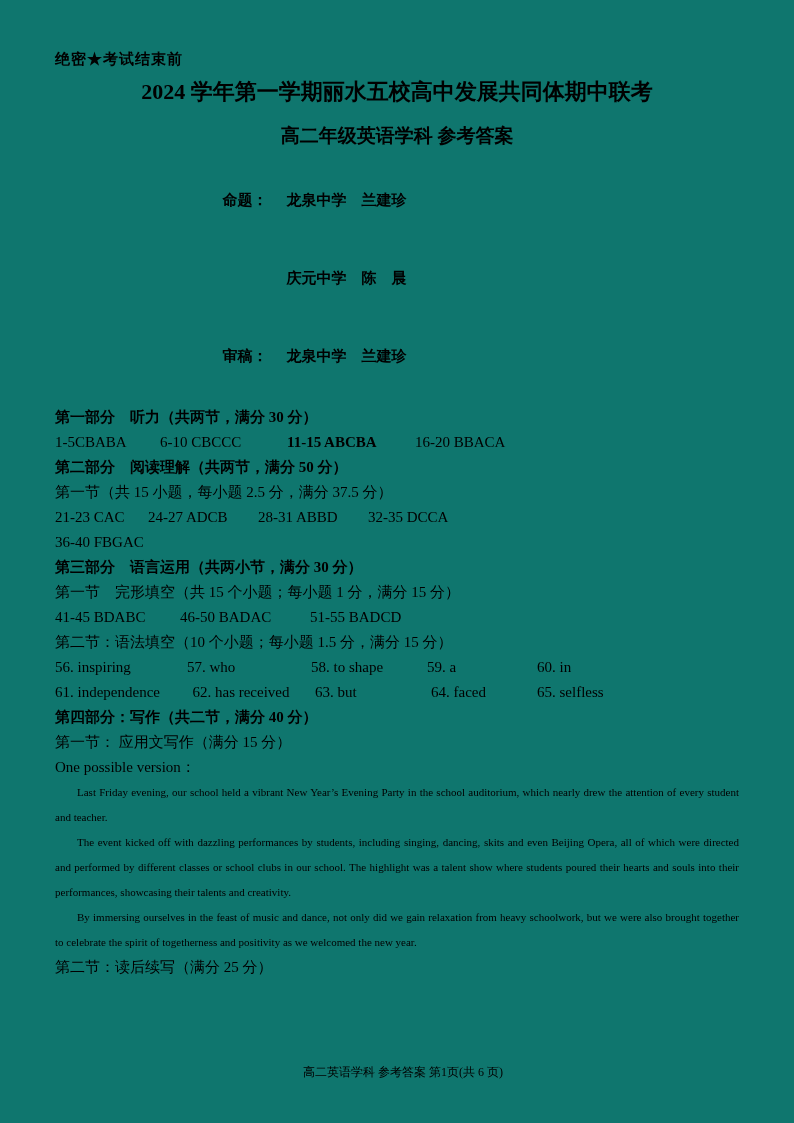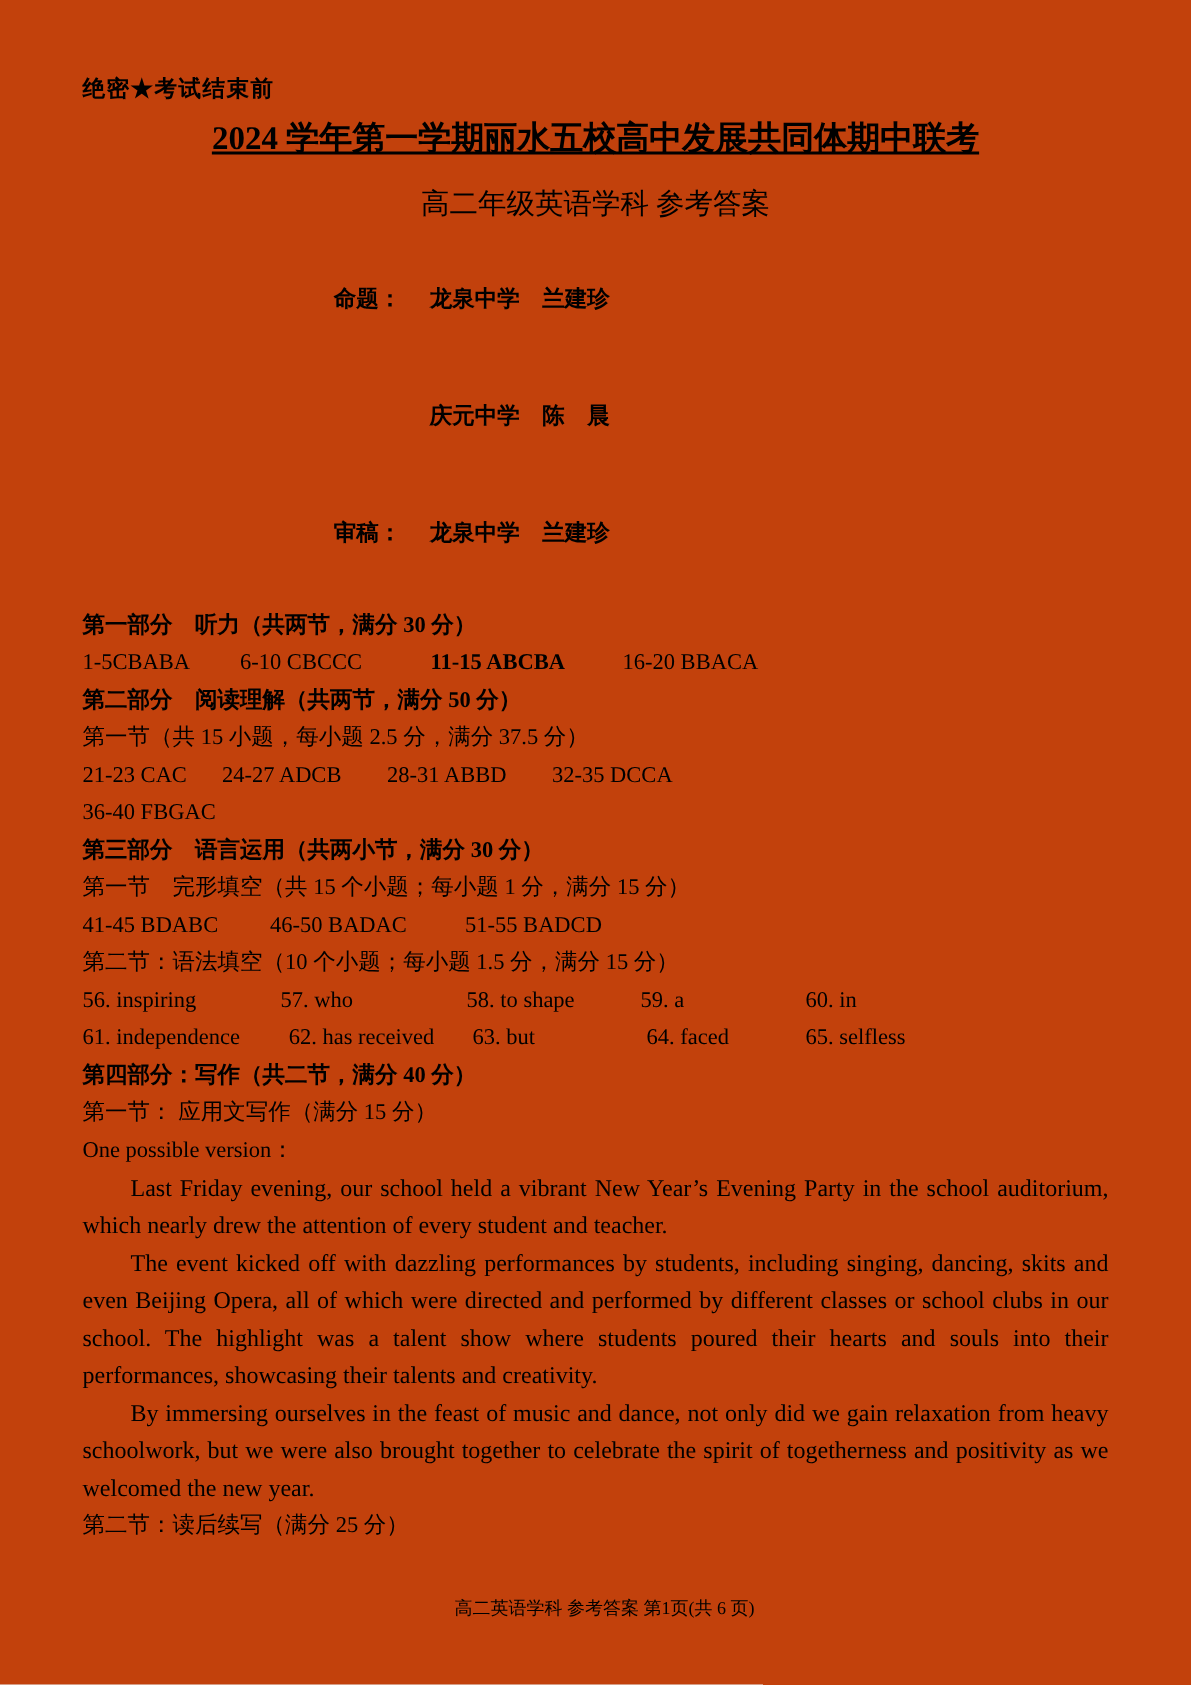--- a/index.html
+++ b/index.html
@@ -1,29 +1,29 @@
 <!DOCTYPE html>
 <html><head>
 <meta charset="utf-8">
 <style>
   * { margin:0; padding:0; box-sizing:border-box; }
   html,body { background:#e8e8e8; }
   .page {
     position:relative;
     width:794px; height:1123px;
     margin:0 auto;
-    background:#c2410c;
+    background:#0f766e;
     color:#000000;
     font-family:"Liberation Serif","DejaVu Serif",serif;
     padding:50px 55px 0 55px;
     overflow:hidden;
   }
   .secret { font-size:15px; font-weight:bold; letter-spacing:1px; margin-bottom:8px; }
-  .title { font-size:22px; font-weight:bold; text-align:center; margin-top:8px;text-decoration:underline; }
-  .subtitle { font-size:19px; font-weight:normal; text-align:center; margin-top:16px; margin-bottom:12px; }
+  .title { font-size:22px; font-weight:bold; text-align:center; margin-top:8px; }
+  .subtitle { font-size:19px; font-weight:bold; text-align:center; margin-top:16px; margin-bottom:12px; }
   .credits { margin-left:145px; font-size:15px; font-weight:bold; line-height:26px; margin-bottom:10px; }
   .credit-row { white-space:pre; }
   .credit-label { display:inline-block; width:64px; }
   .line { font-size:15px; line-height:25px; }
   .bold { font-weight:bold; }
   .ans-row { display:flex; font-size:15px; line-height:25px; }
   .ans-row span { display:inline-block; margin-right:36px; }
   .row-listening span:nth-child(1){min-width:105px; margin-right:0;}
   .row-listening span:nth-child(2){min-width:127px; margin-right:0;}
   .row-listening span:nth-child(3){min-width:128px; margin-right:0;font-weight:bold;}
@@ -35,21 +35,21 @@
   .gf-row { display:flex; font-size:15px; line-height:25px; }
   .gf-row span { display:inline-block; }
   .gf-row1 span:nth-child(1){width:132px;}
   .gf-row1 span:nth-child(2){width:124px;}
   .gf-row1 span:nth-child(3){width:116px;}
   .gf-row1 span:nth-child(4){width:110px;}
   .gf-row2 span:nth-child(1){width:112px;}
   .gf-row2 span:nth-child(2){width:148px;text-align:center;}
   .gf-row2 span:nth-child(3){width:116px;}
   .gf-row2 span:nth-child(4){width:106px;}
-  .para { font-size:16px; line-height:25px; text-align:justify; text-indent:2em; }
+  .para { font-size:11px; line-height:25px; text-align:justify; text-indent:2em; }
   .footer {
     position:absolute; left:12px; right:0; bottom:42px;
     text-align:center; font-size:12px; color:#000;
   }
 </style>
 </head>
 <body>
 
 <div class="page">
 

